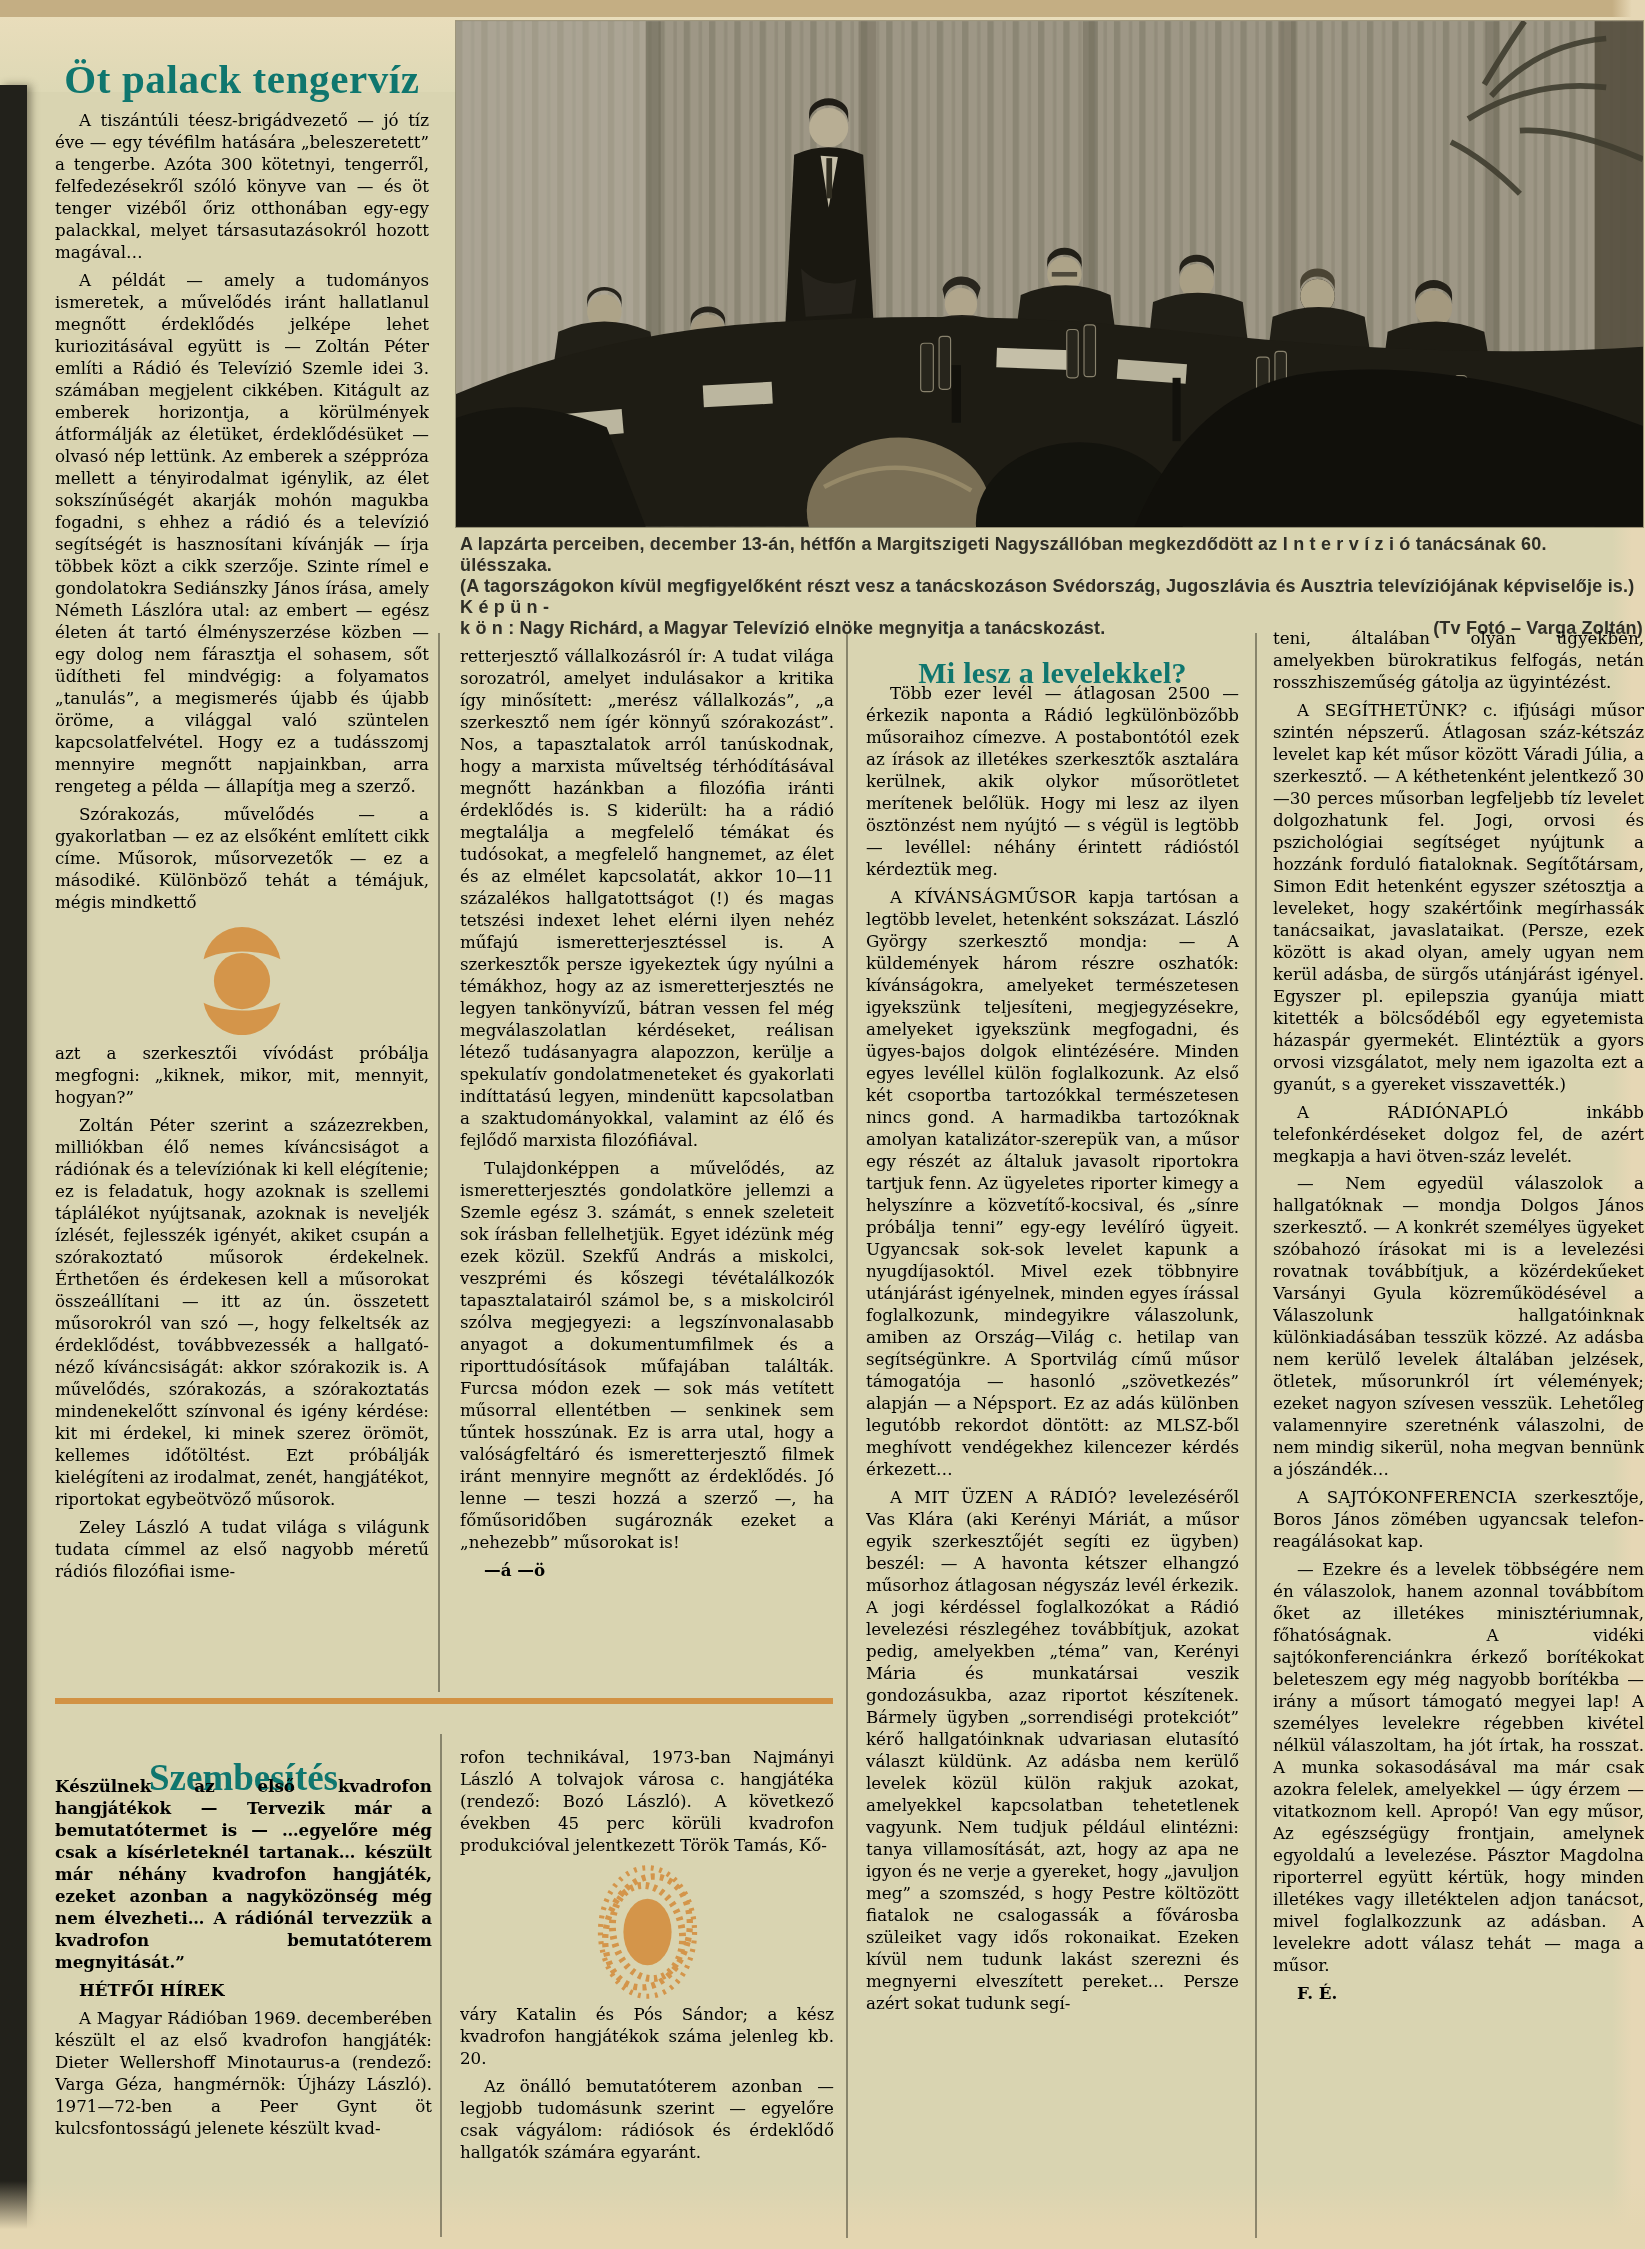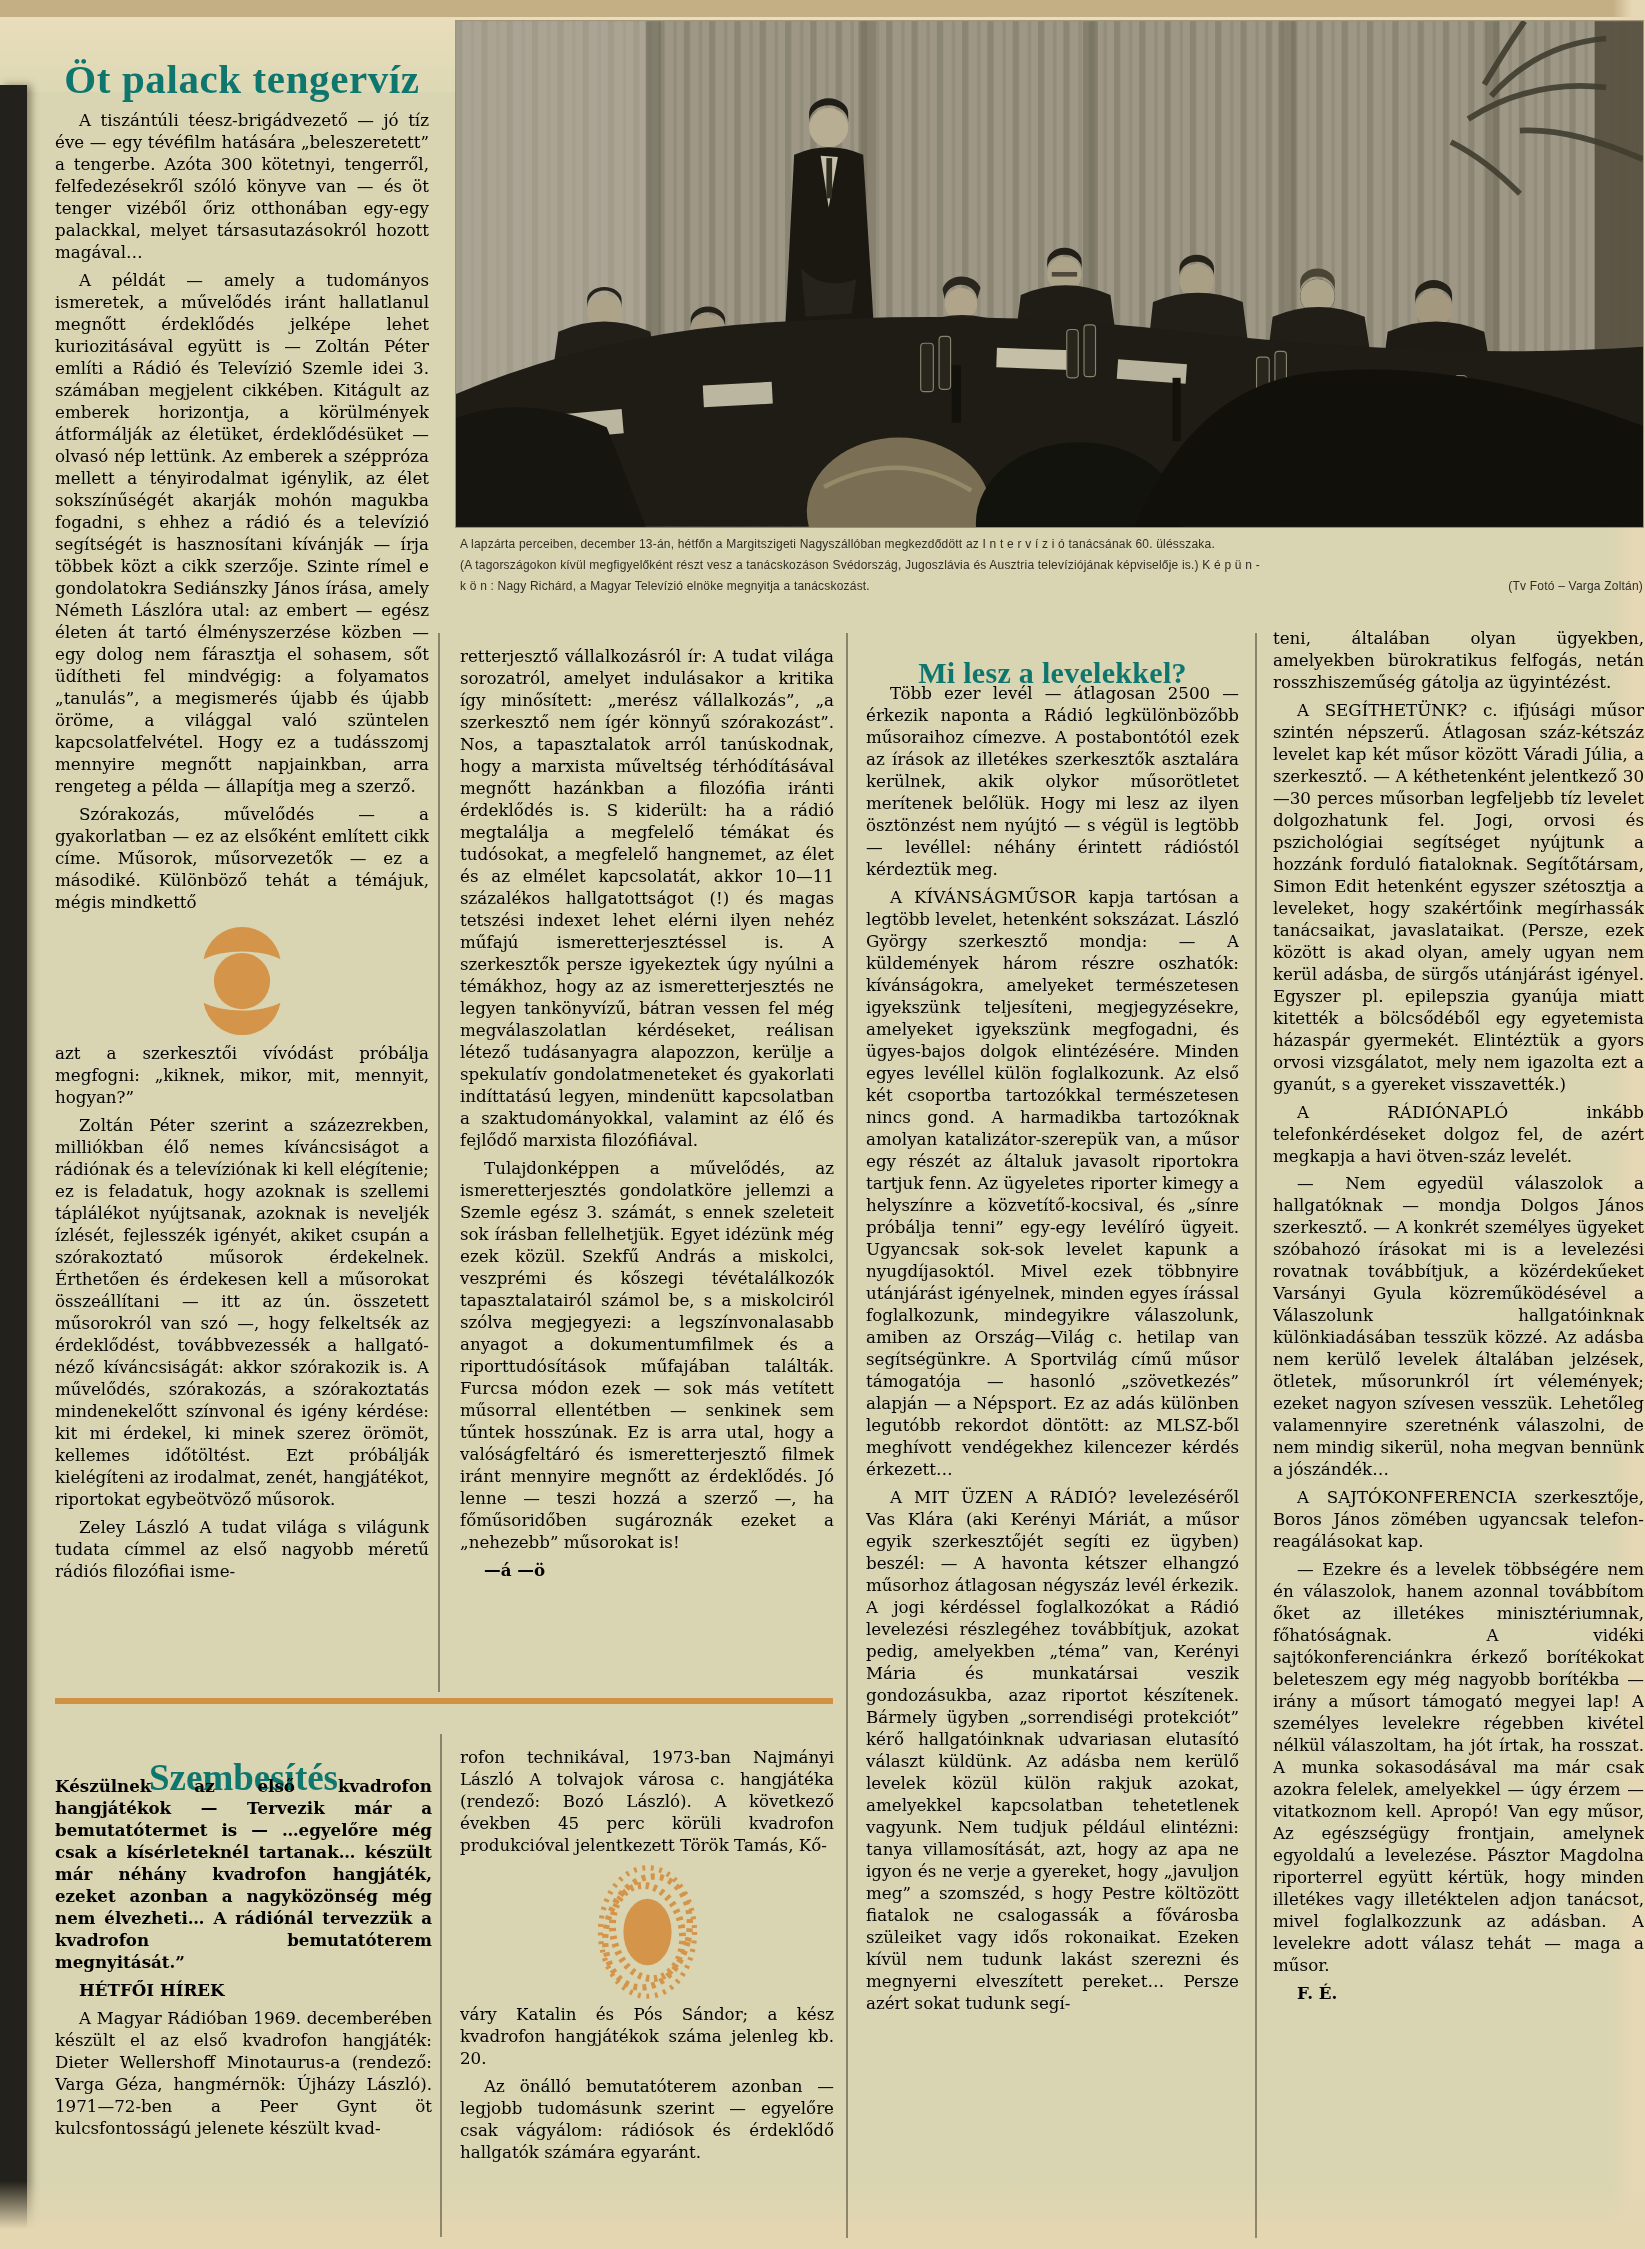--- a/index.html
+++ b/index.html
@@ -47,22 +47,22 @@
   #rule-a{left:438px;top:633px;height:1059px;}
   #rule-a2{left:440px;top:1734px;height:503px;}
   #rule-b{left:846px;top:633px;height:1605px;}
   #rule-c{left:1255px;top:633px;height:1605px;}
   .rule-orange{position:absolute;left:55px;top:1698px;width:778px;height:5.8px;background:#d29244;}
 
   
   #photo{position:absolute;left:456px;top:21px;width:1187px;height:506px;background:#9b9483;
          outline:0.6px solid rgba(50,45,30,.4);}
   #caption{position:absolute;left:460px;top:534px;width:1183px;
-           font-family:"Liberation Sans","DejaVu Sans",sans-serif;font-weight:normal;
-           font-size:12px;line-height:21px;color:#2e2d26;letter-spacing:0.2px;}
+           font-family:"Liberation Sans","DejaVu Sans",sans-serif;font-weight:bold;
+           font-size:18px;line-height:21px;color:#2e2d26;letter-spacing:0.2px;}
   #caption .cap-row{display:flex;justify-content:space-between;}
 
   
   .ornament{display:flex;justify-content:center;align-items:center;width:100%;}
   #ornament1{height:124px;}
   #ornament2{height:141px;}
 </style>
 </head>
 <body>
 

